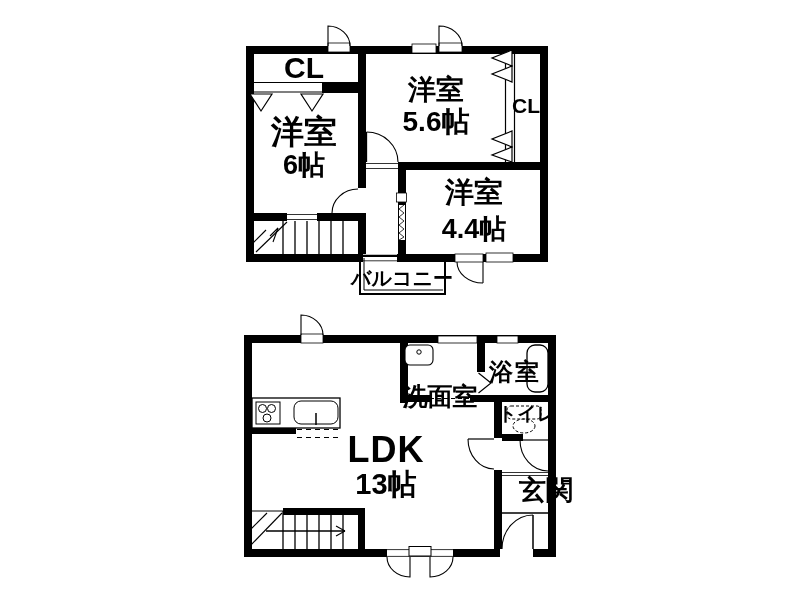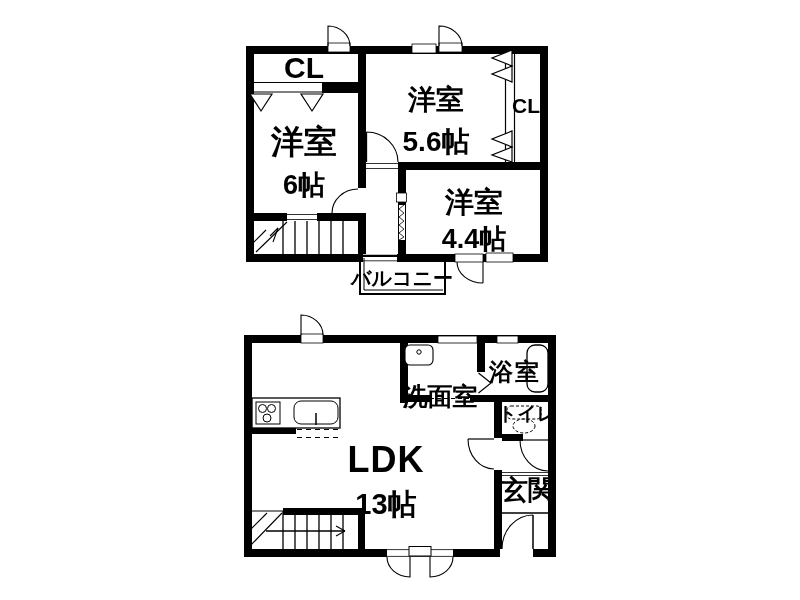--- a/index.html
+++ b/index.html
@@ -2,42 +2,42 @@
 <html><head>
 <meta charset="utf-8">
 <style>
   html,body{margin:0;padding:0;background:#fff;}
   #canvas{position:relative;width:800px;height:600px;background:#fff;overflow:hidden;
           font-family:"Liberation Sans","DejaVu Sans",sans-serif;}
   #plan-svg{position:absolute;left:0;top:0;}
   .label{position:absolute;color:#000;text-align:center;white-space:nowrap;
          display:flex;flex-direction:column;align-items:center;justify-content:flex-start;
          font-weight:700;line-height:1;}
-  .label span{display:block;margin-top:10px;}
+  .label span{display:block;}
   
   #lbl-cl-left{left:254px;top:53px;width:100px;font-size:30px;font-weight:600;}
   #lbl-room6{left:244px;top:114px;width:120px;}
   #lbl-room6 .l1{font-size:33px;line-height:35px;}
   #lbl-room6 .l2{font-size:27px;line-height:33px;}
   #lbl-room56{left:376px;top:74px;width:120px;}
   #lbl-room56 .l1{font-size:28px;line-height:31px;}
   #lbl-room56 .l2{font-size:28px;line-height:33px;}
   #lbl-cl-right{left:501px;top:95px;width:50px;font-size:21px;font-weight:600;}
   #lbl-room44{left:414px;top:176px;width:120px;}
   #lbl-room44 .l1{font-size:29px;line-height:32px;}
   #lbl-room44 .l2{font-size:27px;line-height:34px;margin-top:4px;}
   #lbl-balcony{left:342px;top:268px;width:120px;font-size:20px;}
   
   #lbl-ldk{left:326px;top:432px;width:120px;align-items:center;}
   #lbl-ldk .l1{font-size:36px;line-height:36px;letter-spacing:1px;}
   #lbl-ldk .l2{font-size:29px;line-height:32px;}
   #lbl-senmen{left:395px;top:360px;width:90px;font-size:25px;margin-top:24px;}
   #lbl-bath{left:480px;top:360px;width:70px;font-size:24px;letter-spacing:2px;text-align:center;}
   #lbl-toilet{left:497px;top:404px;width:60px;font-size:19px;}
-  #lbl-genkan{left:493px;top:477px;width:70px;font-size:27px;}
+  #lbl-genkan{left:511px;top:477px;width:70px;font-size:27px;}
 </style>
 </head>
 <body>
 
 <div id="canvas">
 
 <svg id="plan-svg" width="800" height="600" viewBox="0 0 800 600" stroke-linecap="butt">
 
   <g>
     <g fill="#000">

